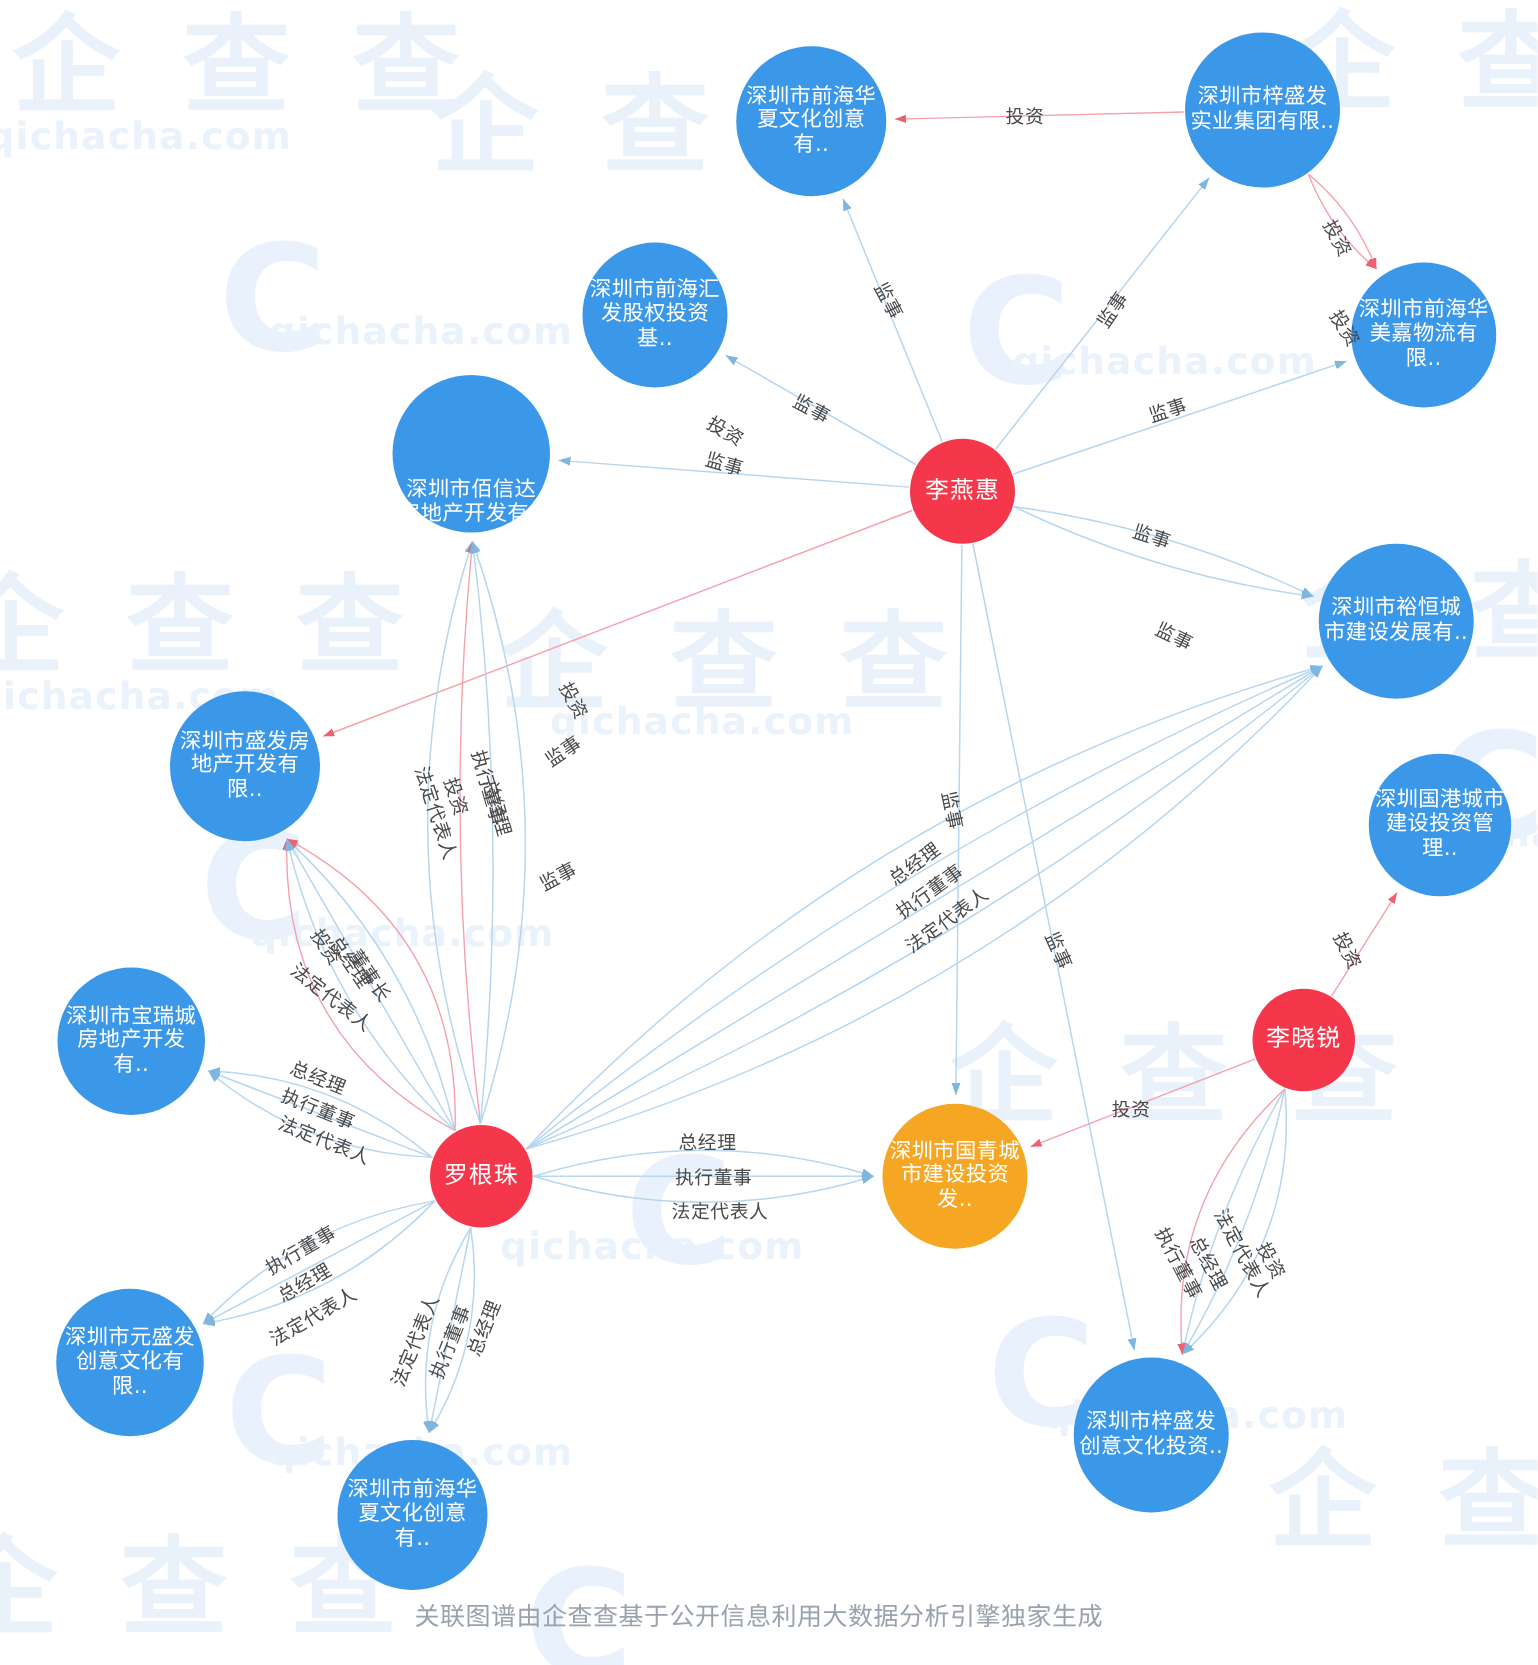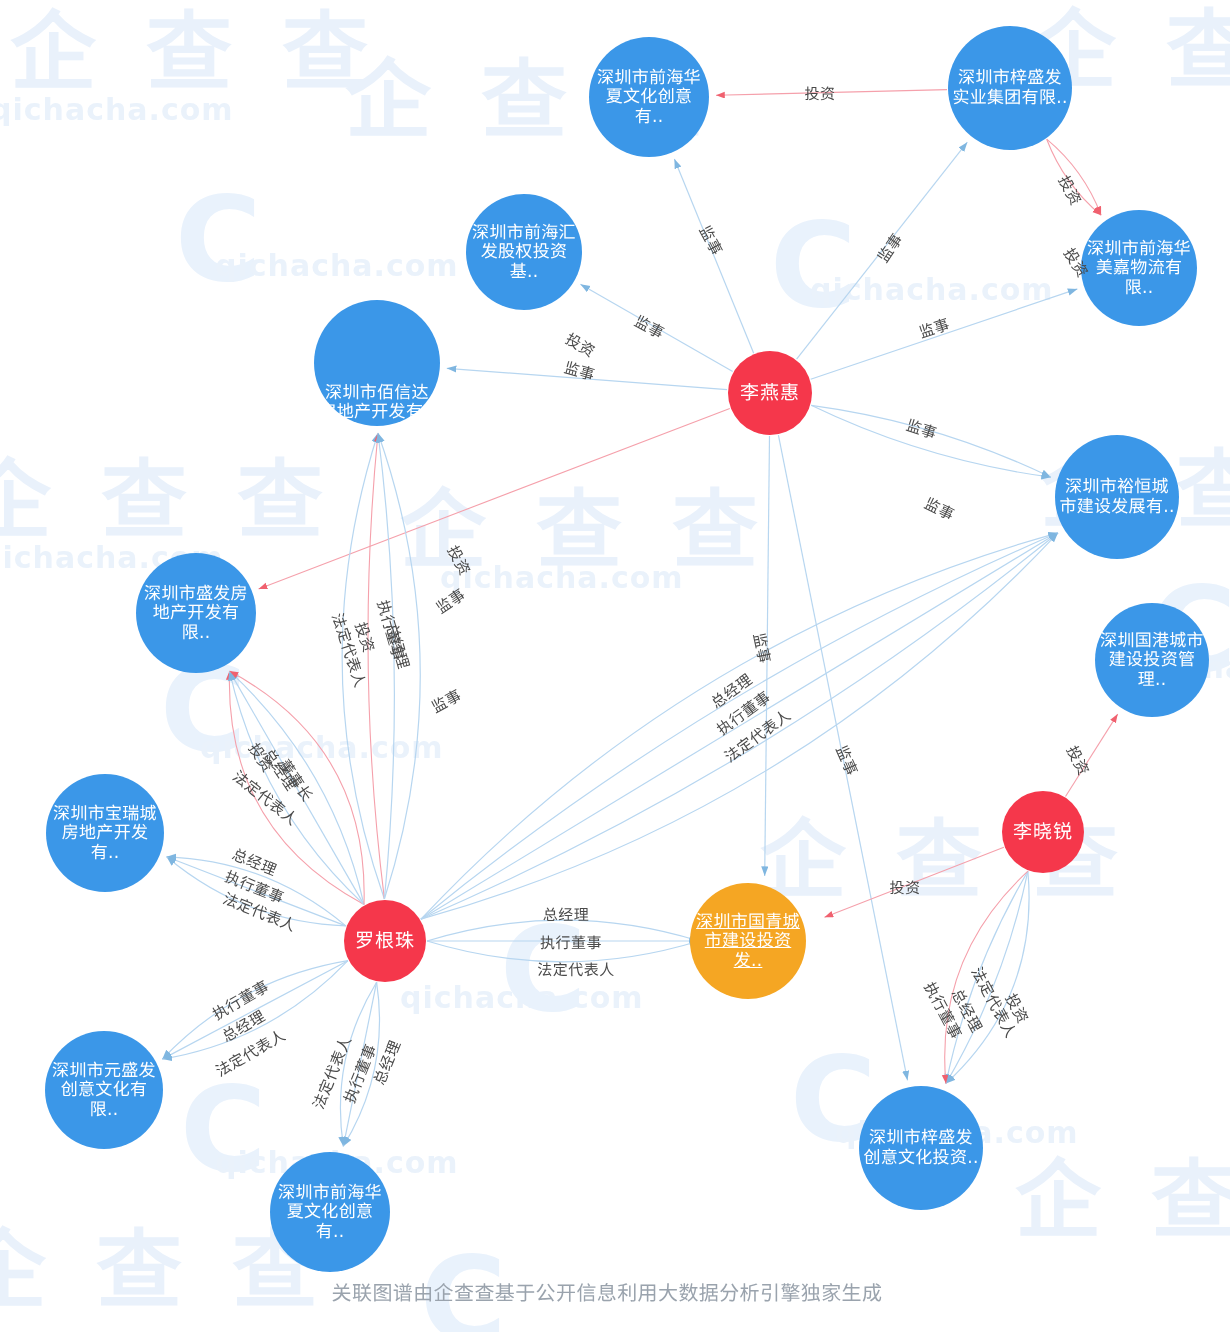--- a/index.html
+++ b/index.html
@@ -170,21 +170,21 @@
       </div>
       <div class="node company" style="left: 46px; top: 774px; width: 118px; height: 118px;">
         <span>深圳市宝瑞城房地产开发有..</span>
       </div>
       <div class="node person" style="left: 1002px; top: 791px; width: 82px; height: 82px;">
         <span>李晓锐</span>
       </div>
       <div class="node person" style="left: 344px; top: 900px; width: 82px; height: 82px;">
         <span>罗根珠</span>
       </div>
-      <div class="node company-hl" style="left: 690px; top: 883px; width: 116px; height: 116px; text-decoration: underline;">
+      <div class="node company-hl" style="left: 706px; top: 883px; width: 116px; height: 116px;">
         <span>深圳市国青城市建设投资发..</span>
       </div>
       <div class="node company" style="left: 45px; top: 1031px; width: 118px; height: 118px;">
         <span>深圳市元盛发创意文化有限..</span>
       </div>
       <div class="node company" style="left: 859px; top: 1086px; width: 124px; height: 124px;">
         <span>深圳市梓盛发创意文化投资..</span>
       </div>
       <div class="node company" style="left: 270px; top: 1152px; width: 120px; height: 120px;">
         <span>深圳市前海华夏文化创意有..</span>

